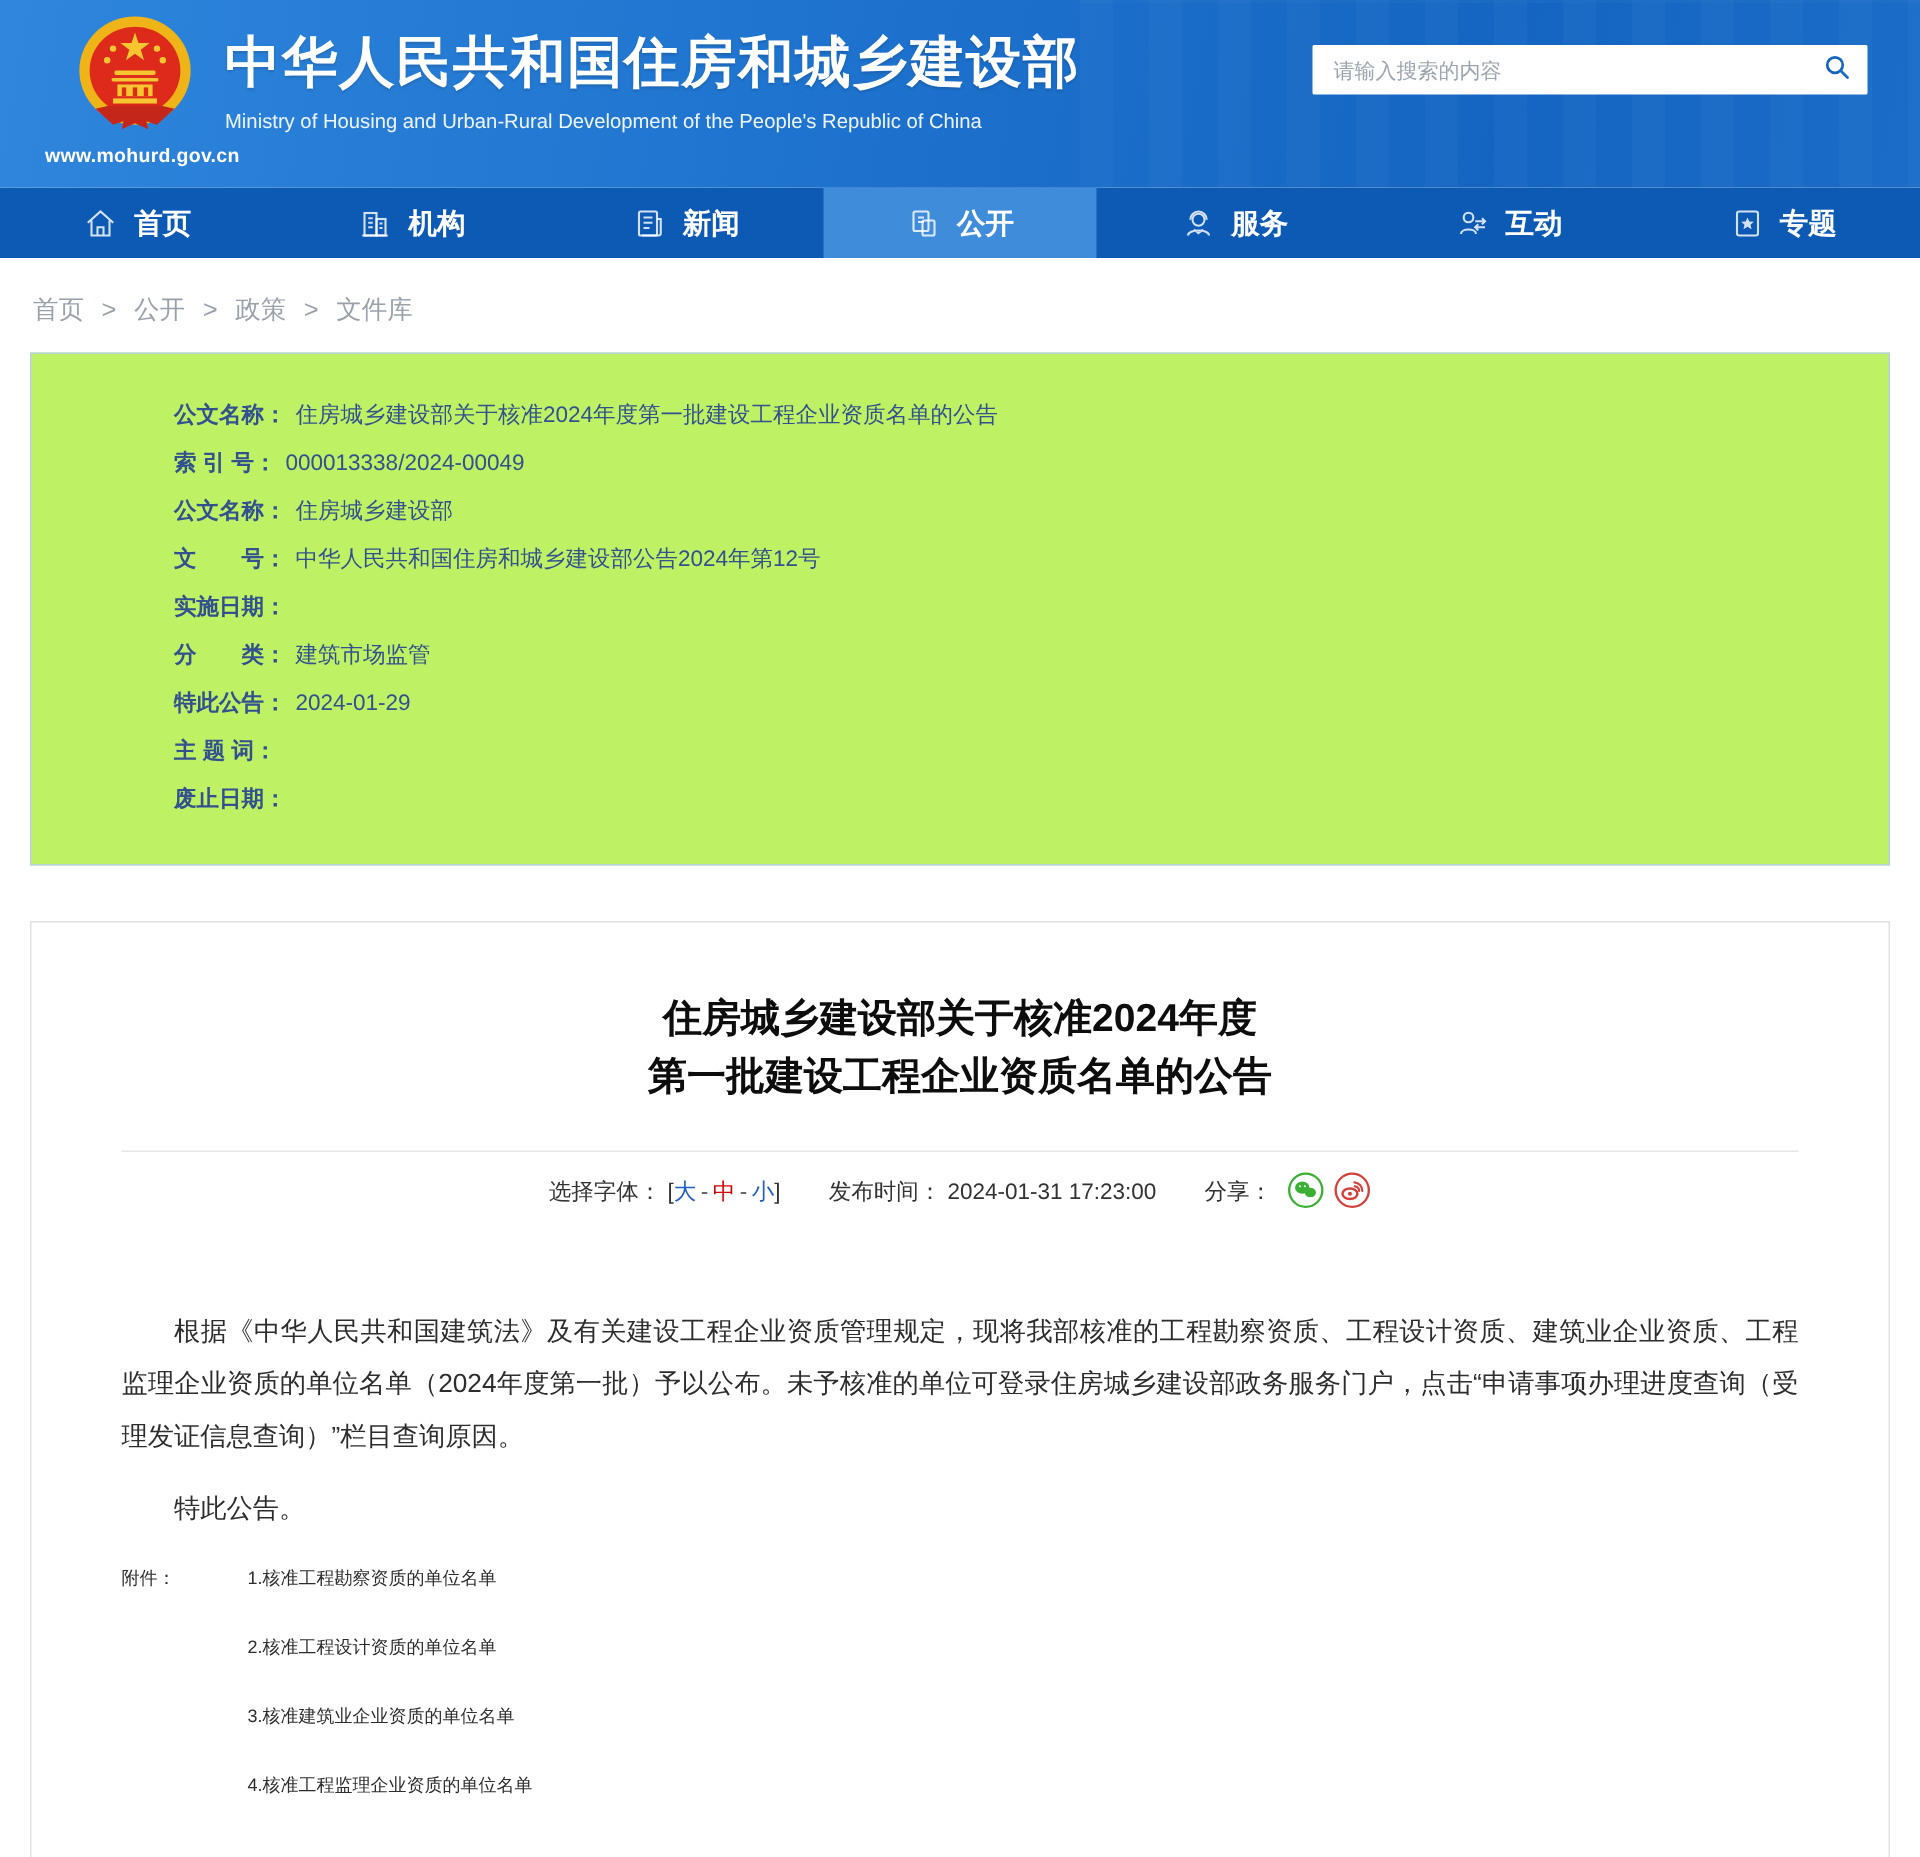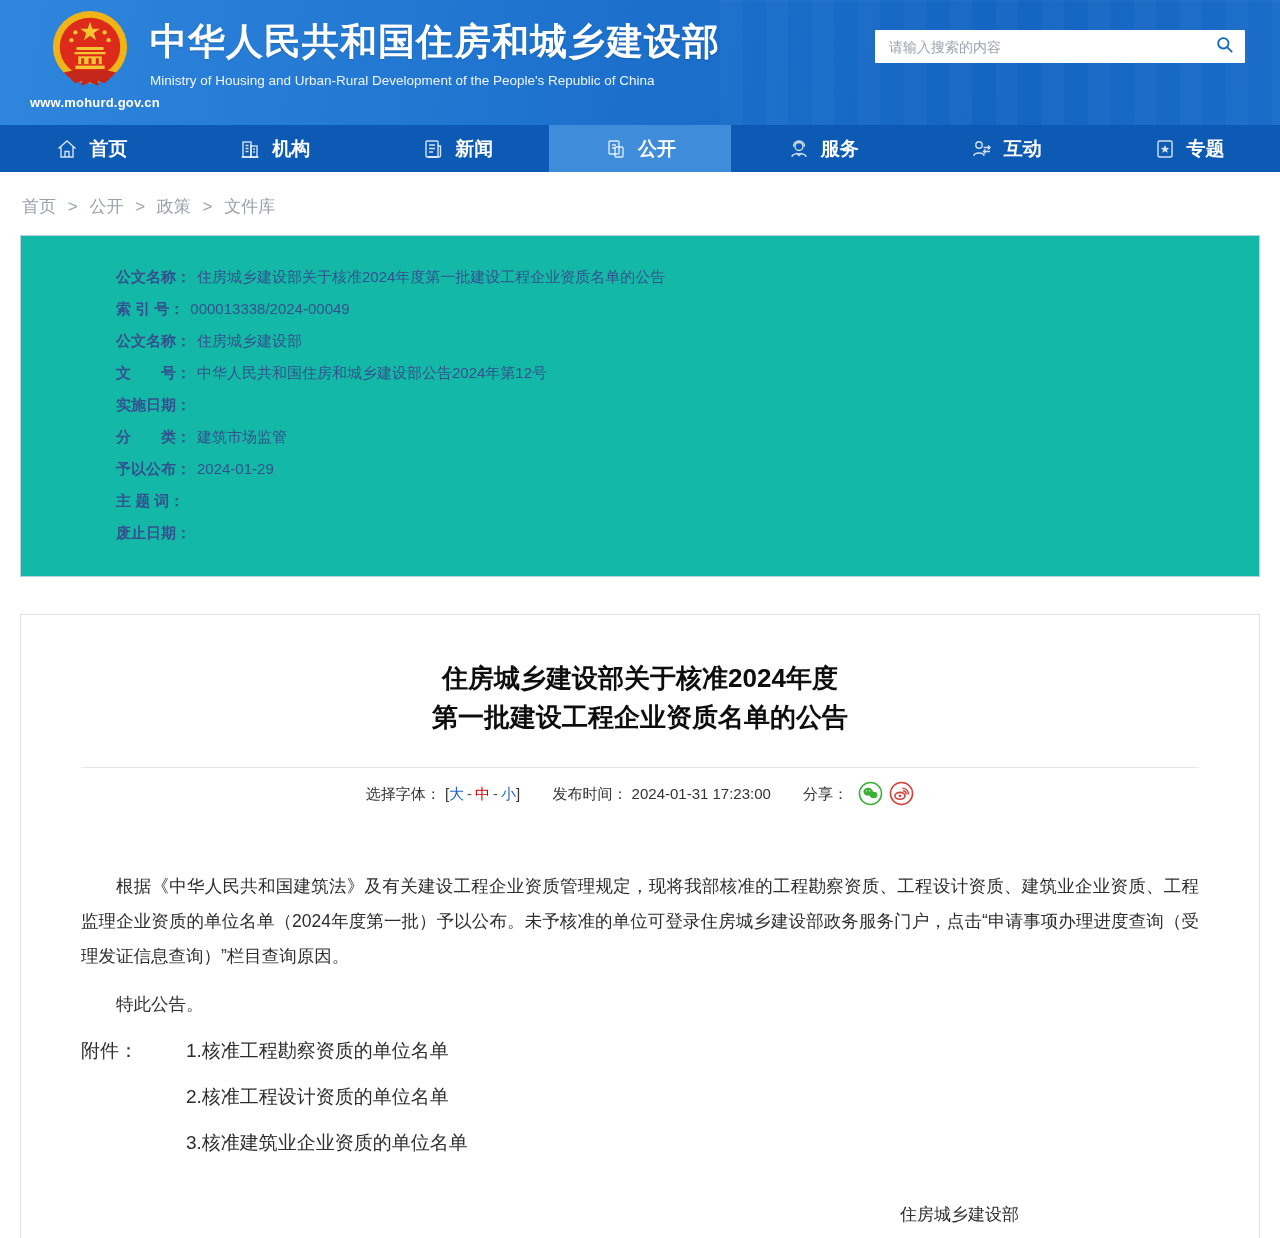--- a/index.html
+++ b/index.html
@@ -36,21 +36,21 @@
   .nav-item.active { background:#3f8cda; }
   .nav-icon { display:flex; align-items:center; }
   .nav-icon svg { stroke:rgba(255,255,255,0.82); fill:none; stroke-width:1.4; }
 
   
   .breadcrumb { padding:23px 0 0 22px; font-size:17px; color:#9aa1ab; }
   .breadcrumb a { color:#9aa1ab; text-decoration:none; cursor:pointer; }
   .crumb-sep { margin:0 7px; }
 
   
-  .meta-box { margin:17px 20px 0; background:#14b8a6; border:1px solid #b9cfe3;
+  .meta-box { margin:17px 20px 0; background:#bef264; border:1px solid #b9cfe3;
     padding:32px 20px 20px 95px; color:#33518f; font-size:15px; }
   .meta-row { display:flex; margin-bottom:14px; line-height:18px; }
   .meta-label { font-weight:bold; white-space:pre; }
   .meta-value { margin-left:6px; }
   .meta-cols { display:flex;flex-direction:column; }
   .meta-col.left { width:785px; }
   .meta-col.right { flex:1; }
 
   
   .content-card { margin:37px 20px 0; background:#fff; border:1px solid #e2e2e2;
@@ -63,21 +63,21 @@
   .font-medium { color:#d40000; cursor:pointer; }
   .font-dash { color:#555; margin:0 3px; }
   .share-icons { display:inline-flex; gap:6px; vertical-align:middle; margin-left:6px; }
   .share-icons svg { cursor:pointer; }
 
   .doc-body { margin-top:60px; font-size:17.5px; line-height:35px; color:#2d2d2d;
     text-align:justify; }
   .doc-body p { text-indent:2em; }
   .closing { margin-top:13px; text-indent:2em; font-size:17.5px; line-height:35px; color:#2d2d2d; }
 
-  .attachments { display:flex; margin-top:14px; font-size:19px; color:#2d2d2d; }
+  .attachments { display:flex; margin-top:14px; font-size:12px; color:#2d2d2d; }
   .attach-label { white-space:nowrap; line-height:30px; }
   .attach-list { list-style:none; }
   .attach-list li { line-height:30px; margin-bottom:16px;margin-left:48px; }
 
   .signature { margin-top:26px; text-align:right; padding-right:180px; font-size:17px;
     color:#2d2d2d; }
   .signature .sig-line { line-height:30px; }
   .signature .sig-date { margin-top:3px; padding-right:0px; }
 
   .bottom-divider { margin-top:52px; height:2px; background:#ababab;
@@ -227,21 +227,21 @@
         <span class="meta-label">实施日期：</span>
         <span class="meta-value"></span>
       </div>
     </div>
     <div class="meta-col right">
       <div class="meta-row">
         <span class="meta-label">分　　类：</span>
         <span class="meta-value">建筑市场监管</span>
       </div>
       <div class="meta-row">
-        <span class="meta-label">予以公布：</span>
+        <span class="meta-label">特此公告：</span>
         <span class="meta-value">2024-01-29</span>
       </div>
       <div class="meta-row">
         <span class="meta-label">主 题 词：</span>
         <span class="meta-value"></span>
       </div>
       <div class="meta-row">
         <span class="meta-label">废止日期：</span>
         <span class="meta-value"></span>
       </div>
@@ -294,20 +294,21 @@
     <p>根据《中华人民共和国建筑法》及有关建设工程企业资质管理规定，现将我部核准的工程勘察资质、工程设计资质、建筑业企业资质、工程监理企业资质的单位名单（2024年度第一批）予以公布。未予核准的单位可登录住房城乡建设部政务服务门户，点击“申请事项办理进度查询（受理发证信息查询）”栏目查询原因。</p>
   </div>
   <div class="closing">特此公告。</div>
 
   <div class="attachments">
     <span class="attach-label">附件：</span>
     <ul class="attach-list">
       <li>1.核准工程勘察资质的单位名单</li>
       <li>2.核准工程设计资质的单位名单</li>
       <li>3.核准建筑业企业资质的单位名单</li>
+      <li>4.核准工程监理企业资质的单位名单</li>
     </ul>
   </div>
 
   <div class="signature">
     <div class="sig-line">住房城乡建设部</div>
     <div class="sig-line sig-date">2024年1月29日</div>
   </div>
 
   <div class="bottom-divider"></div>
 </article>

